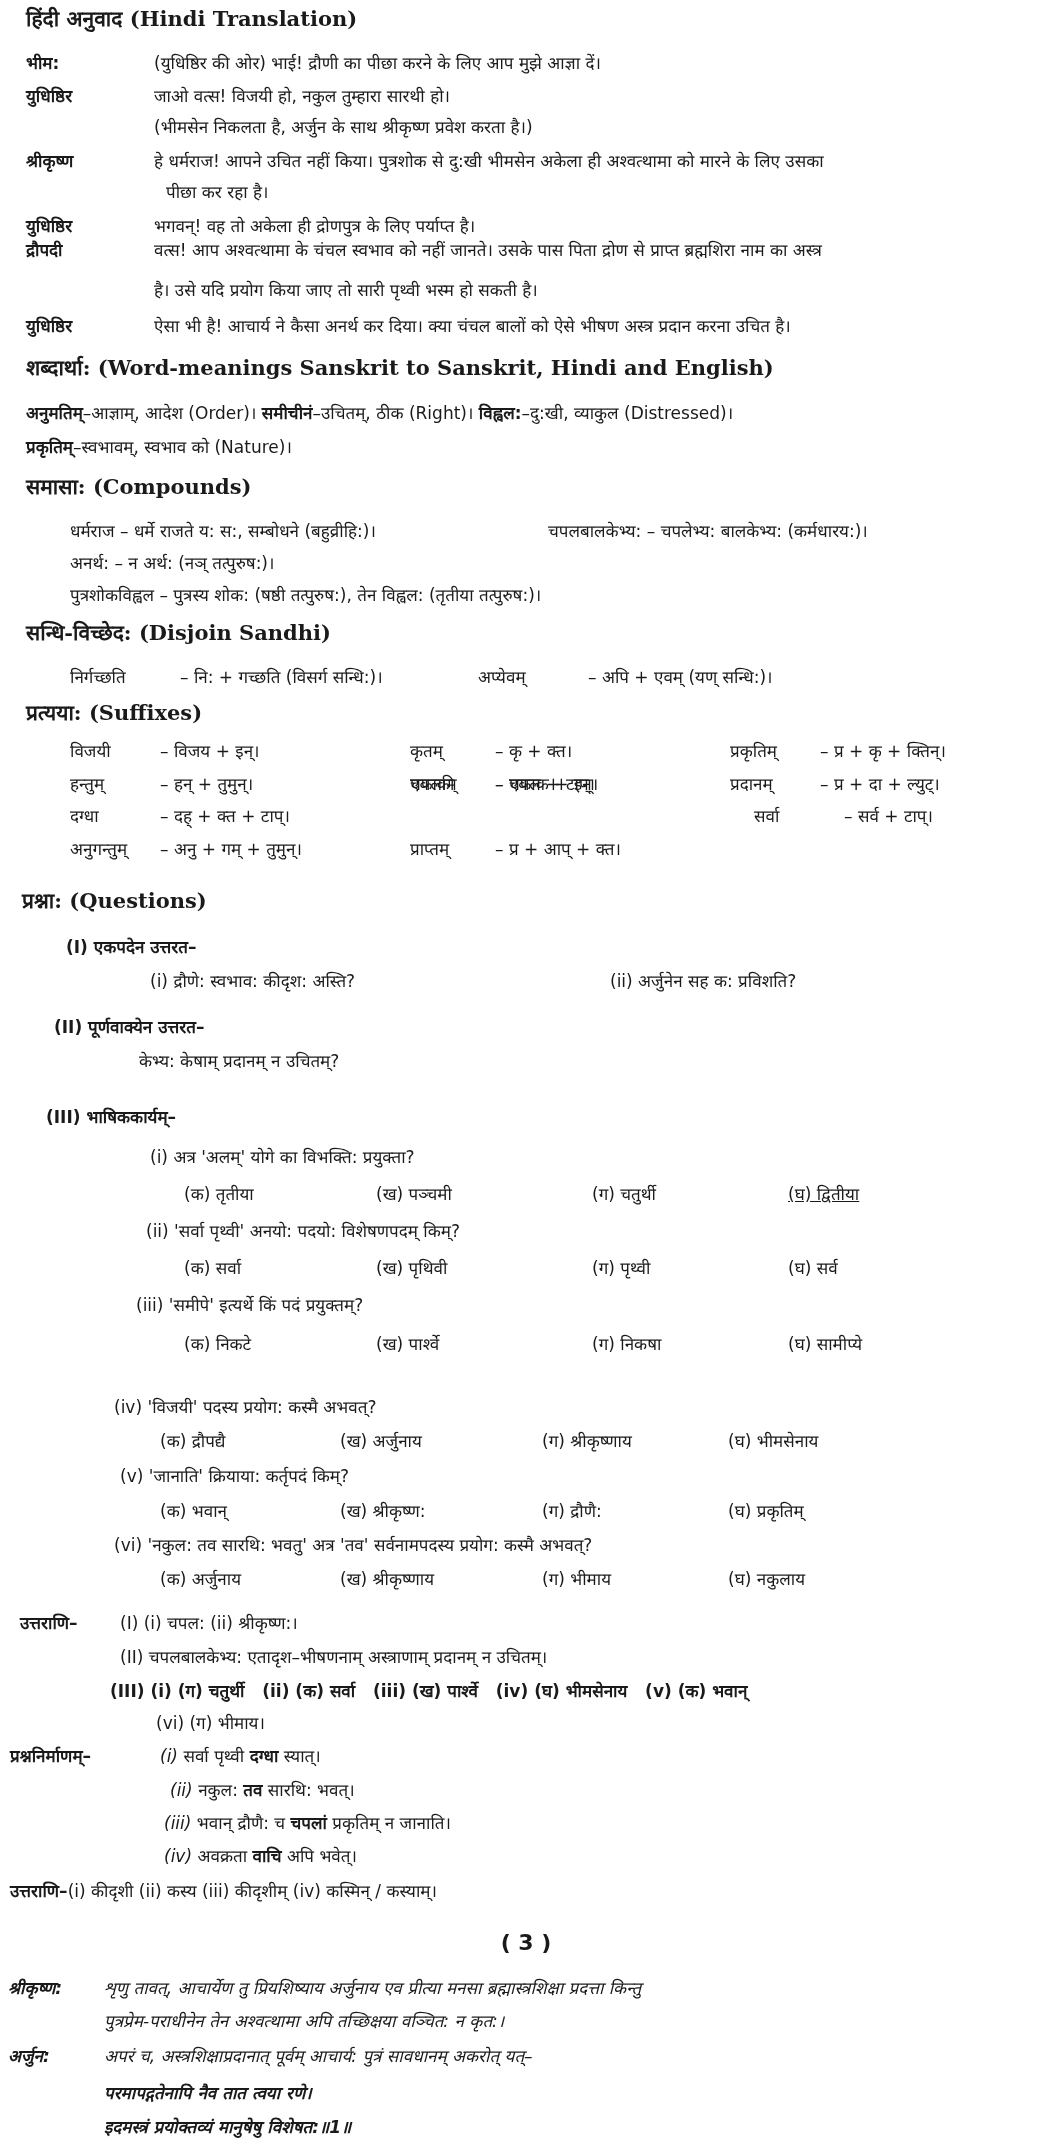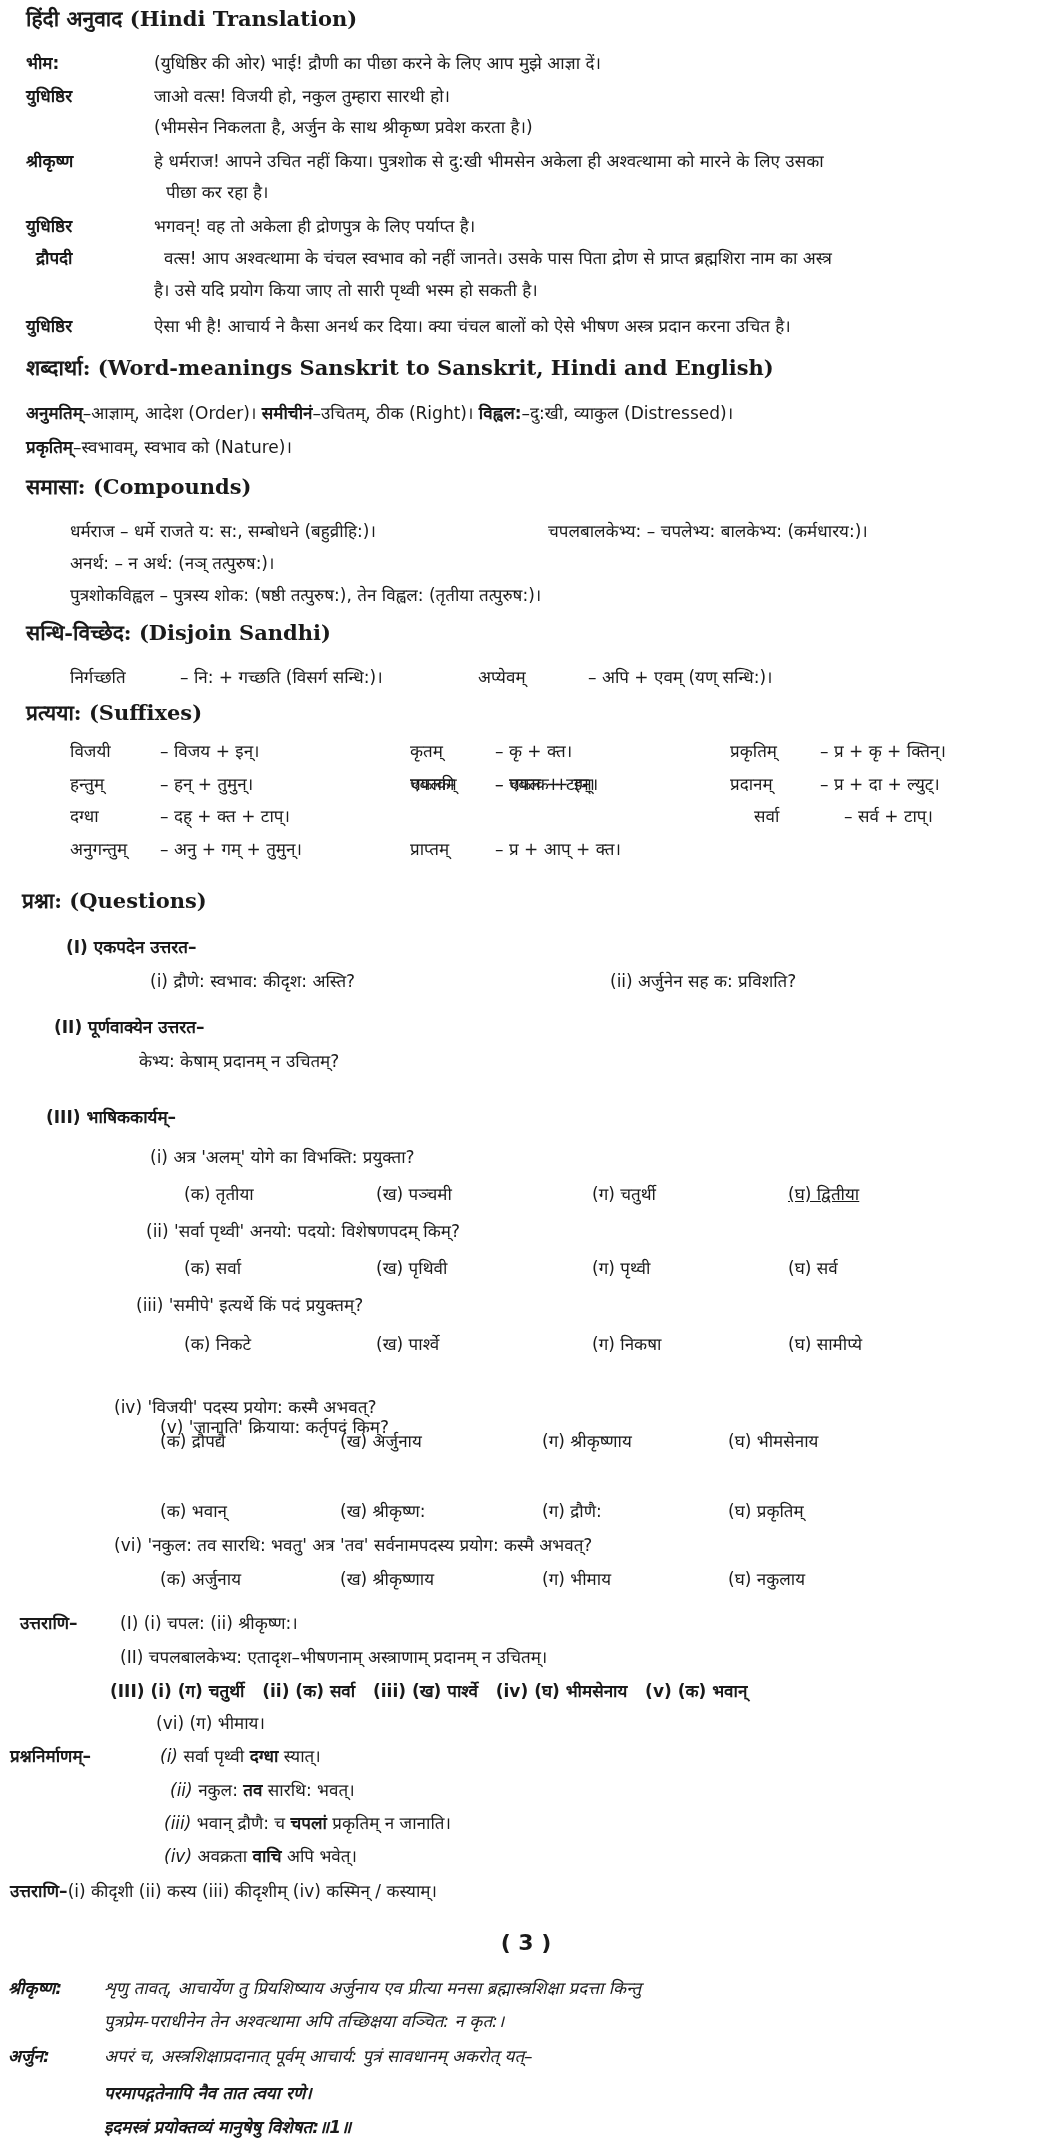--- a/index.html
+++ b/index.html
@@ -36,21 +36,21 @@
 </div>
 <div class="line" style="left:26px;top:150px;">
   <span class="spk" style="width:128px">श्रीकृष्ण</span><span>हे धर्मराज! आपने उचित नहीं किया। पुत्रशोक से दु:खी भीमसेन अकेला ही अश्वत्थामा को मारने के लिए उसका</span>
 </div>
 <div class="line" style="left:166px;top:181px;">
   <span>पीछा कर रहा है।</span>
 </div>
 <div class="line" style="left:26px;top:215px;">
   <span class="spk" style="width:128px">युधिष्ठिर</span><span>भगवन्! वह तो अकेला ही द्रोणपुत्र के लिए पर्याप्त है।</span>
 </div>
-<div class="line" style="left:26px;top:247px;margin-left:10px;">
+<div class="line" style="left:26px;top:239px;">
   <span class="spk" style="width:128px">द्रौपदी</span><span>वत्स! आप अश्वत्थामा के चंचल स्वभाव को नहीं जानते। उसके पास पिता द्रोण से प्राप्त ब्रह्मशिरा नाम का अस्त्र</span>
 </div>
 <div class="line" style="left:154px;top:279px;">
   <span>है। उसे यदि प्रयोग किया जाए तो सारी पृथ्वी भस्म हो सकती है।</span>
 </div>
 <div class="line" style="left:26px;top:315px;">
   <span class="spk" style="width:128px">युधिष्ठिर</span><span>ऐसा भी है! आचार्य ने कैसा अनर्थ कर दिया। क्या चंचल बालों को ऐसे भीषण अस्त्र प्रदान करना उचित है।</span>
 </div>
 
 <div class="line sec" style="left:26px;top:357px;">
@@ -136,21 +136,21 @@
 <div class="opt" style="left:376px;top:1333px;">(ख) पार्श्वे</div>
 <div class="opt" style="left:592px;top:1333px;">(ग) निकषा</div>
 <div class="opt" style="left:788px;top:1333px;">(घ) सामीप्ये</div>
 
 <div class="line" style="left:114px;top:1396px;">(iv) 'विजयी' पदस्य प्रयोग: कस्मै अभवत्?</div>
 <div class="opt" style="left:160px;top:1430px;">(क) द्रौपद्यै</div>
 <div class="opt" style="left:340px;top:1430px;">(ख) अर्जुनाय</div>
 <div class="opt" style="left:542px;top:1430px;">(ग) श्रीकृष्णाय</div>
 <div class="opt" style="left:728px;top:1430px;">(घ) भीमसेनाय</div>
 
-<div class="line" style="left:120px;top:1416px;margin-left:40px;">(v) 'जानाति' क्रियाया: कर्तृपदं किम्?</div>
+<div class="line" style="left:120px;top:1465px;">(v) 'जानाति' क्रियाया: कर्तृपदं किम्?</div>
 <div class="opt" style="left:160px;top:1500px;">(क) भवान्</div>
 <div class="opt" style="left:340px;top:1500px;">(ख) श्रीकृष्ण:</div>
 <div class="opt" style="left:542px;top:1500px;">(ग) द्रौणै:</div>
 <div class="opt" style="left:728px;top:1500px;">(घ) प्रकृतिम्</div>
 
 <div class="line" style="left:114px;top:1534px;">(vi) 'नकुल: तव सारथि: भवतु' अत्र 'तव' सर्वनामपदस्य प्रयोग: कस्मै अभवत्?</div>
 <div class="opt" style="left:160px;top:1568px;">(क) अर्जुनाय</div>
 <div class="opt" style="left:340px;top:1568px;">(ख) श्रीकृष्णाय</div>
 <div class="opt" style="left:542px;top:1568px;">(ग) भीमाय</div>
 <div class="opt" style="left:728px;top:1568px;">(घ) नकुलाय</div>

